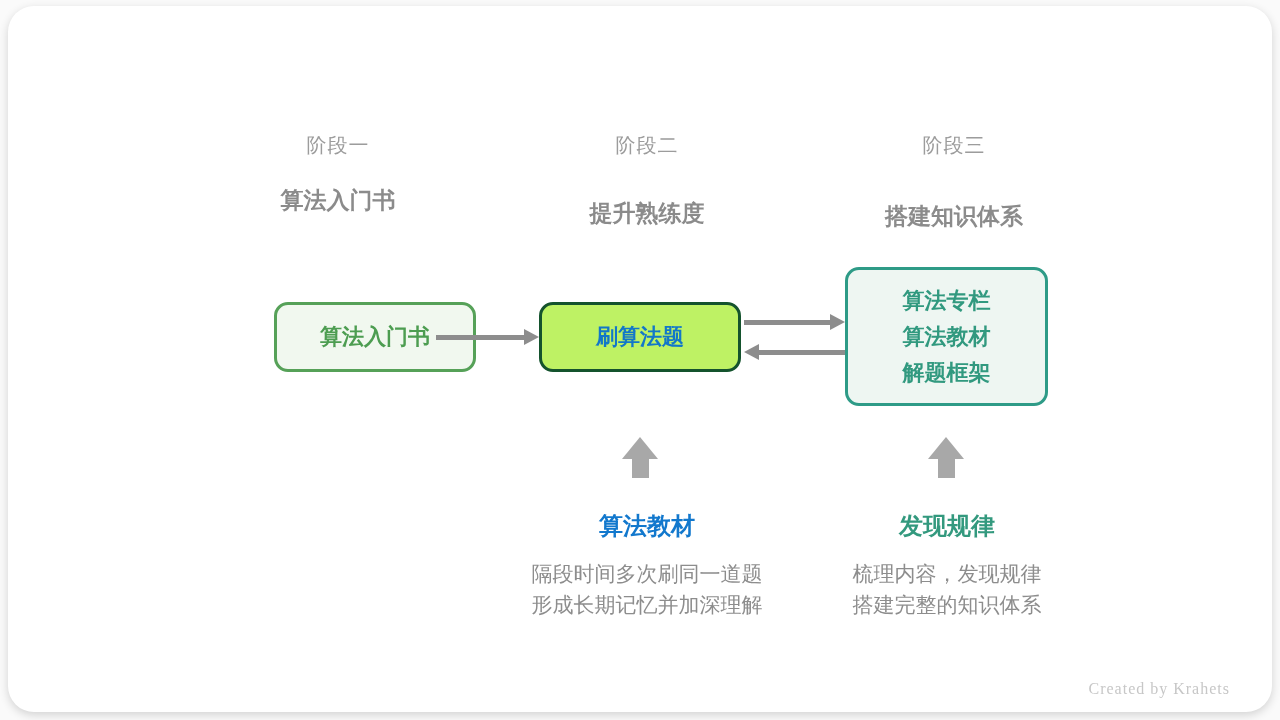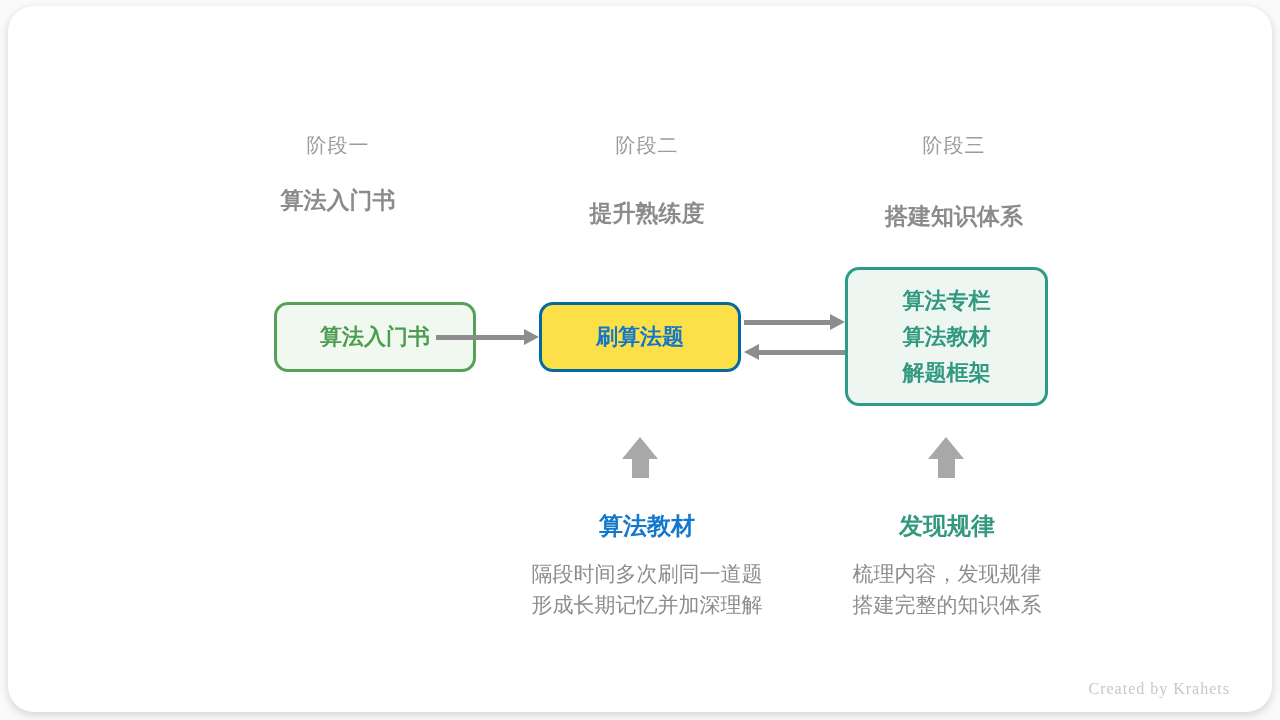--- a/index.html
+++ b/index.html
@@ -50,22 +50,22 @@
     font-weight: 700;
     font-size: 22px;
     text-align: center;
   }
   .node-green {
     border: 3px solid #56a158;
     background: #f1f8ef;
     color: #4d9d51;
   }
   .node-blue {
-    border: 3px solid #0369a1;
-    background: #fde047;
+    border: 3px solid #14532d;
+    background: #bef264;
     color: #1277c9;
   }
   .node-teal {
     border: 3px solid #2e9b87;
     background: #eef6f2;
     color: #31997f;
   }
   .node-teal .line { line-height: 36px; }
   
   .h-arrow {

